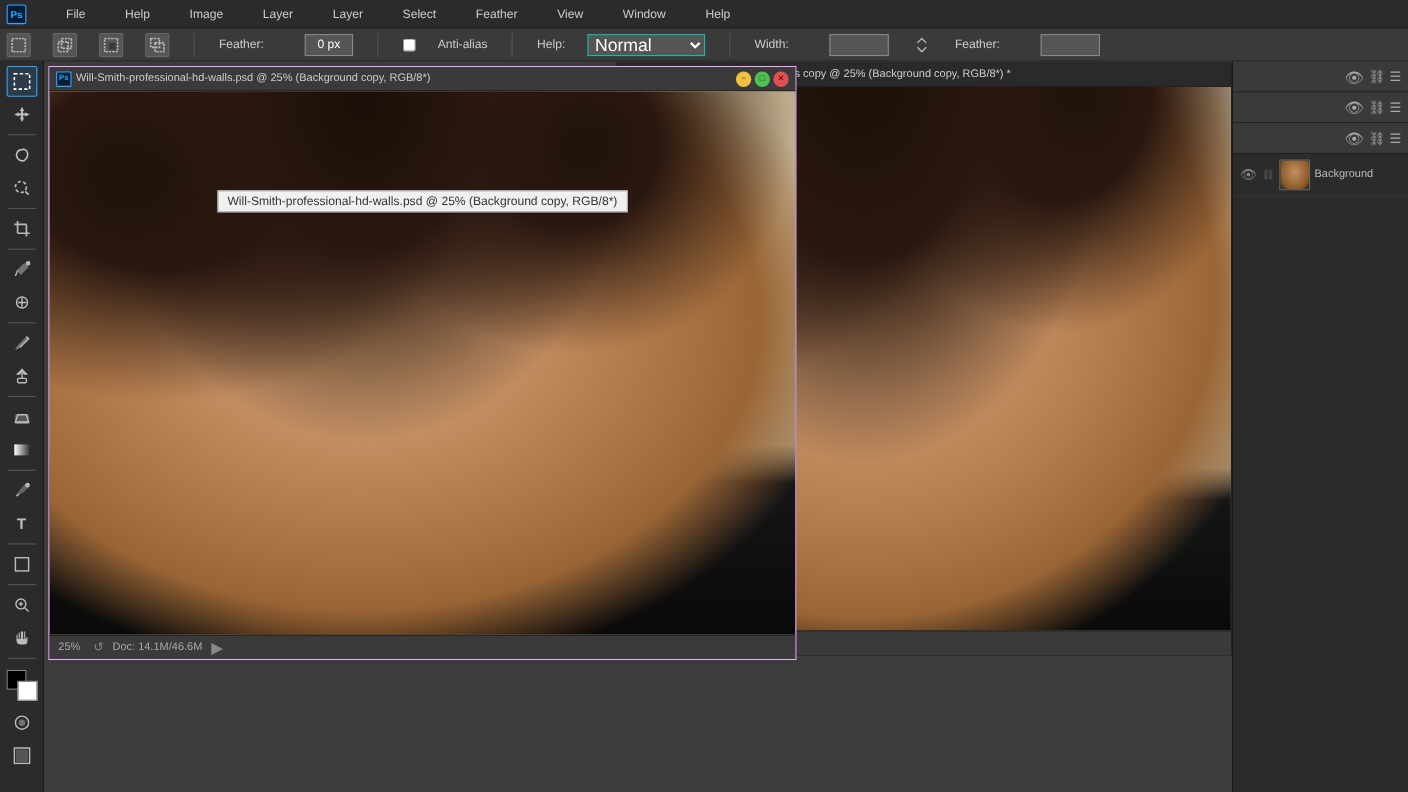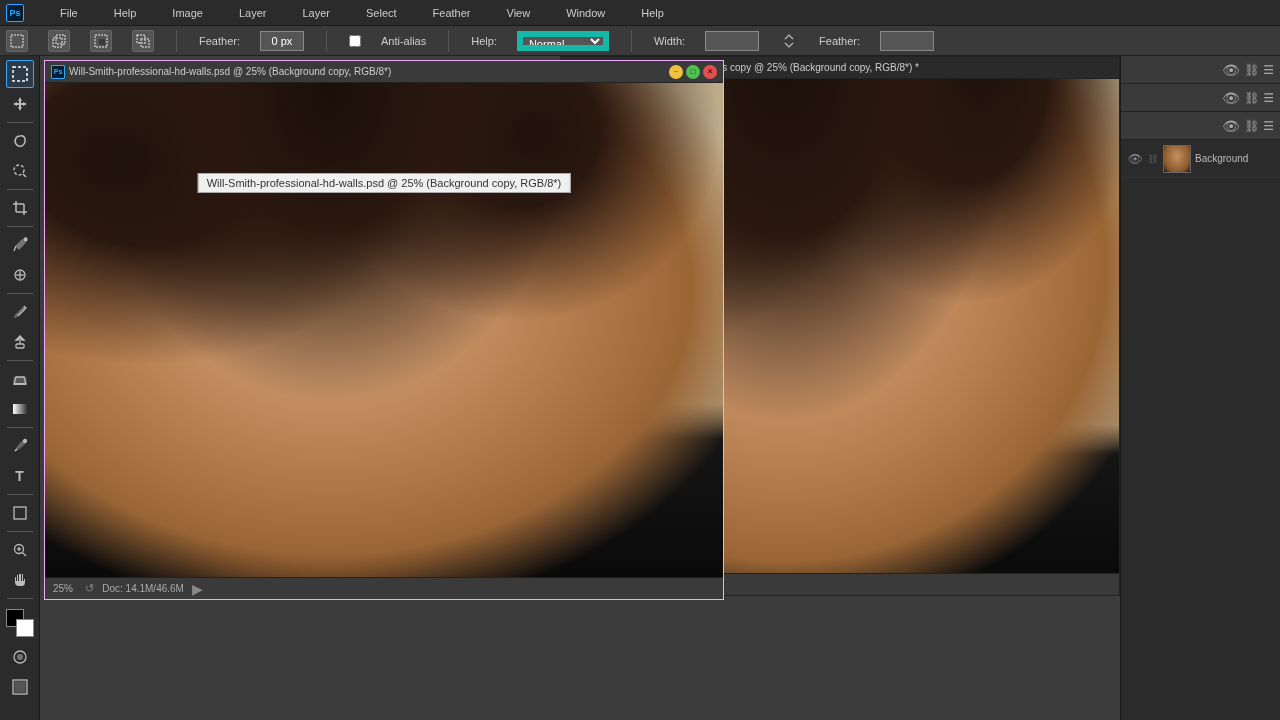--- a/index.html
+++ b/index.html
@@ -82,32 +82,33 @@
     }
     .opt-input {
       height: 20px;
       width: 50px;
       background: #555;
       border: 1px solid #888;
       color: #fff;
       font-size: 11px;
       padding: 0 4px;
       text-align: center;
+      margin-left: 17px;
     }
     .opt-checkbox {
       width: 12px;
       height: 12px;
       accent-color: #31a8ff;
     }
     .opt-select {
       height: 20px;
       background: #555;
-      border: 6px solid #14b8a6;
+      border: 1px solid #14b8a6;
       color: #fff;
-      font-size: 11px;
+      font-size: 16px;
       padding: 0 2px;
     }
     .opt-separator {
       width: 1px;
       height: 22px;
       background: #555;
       margin: 0 2px;
     }
 
     

